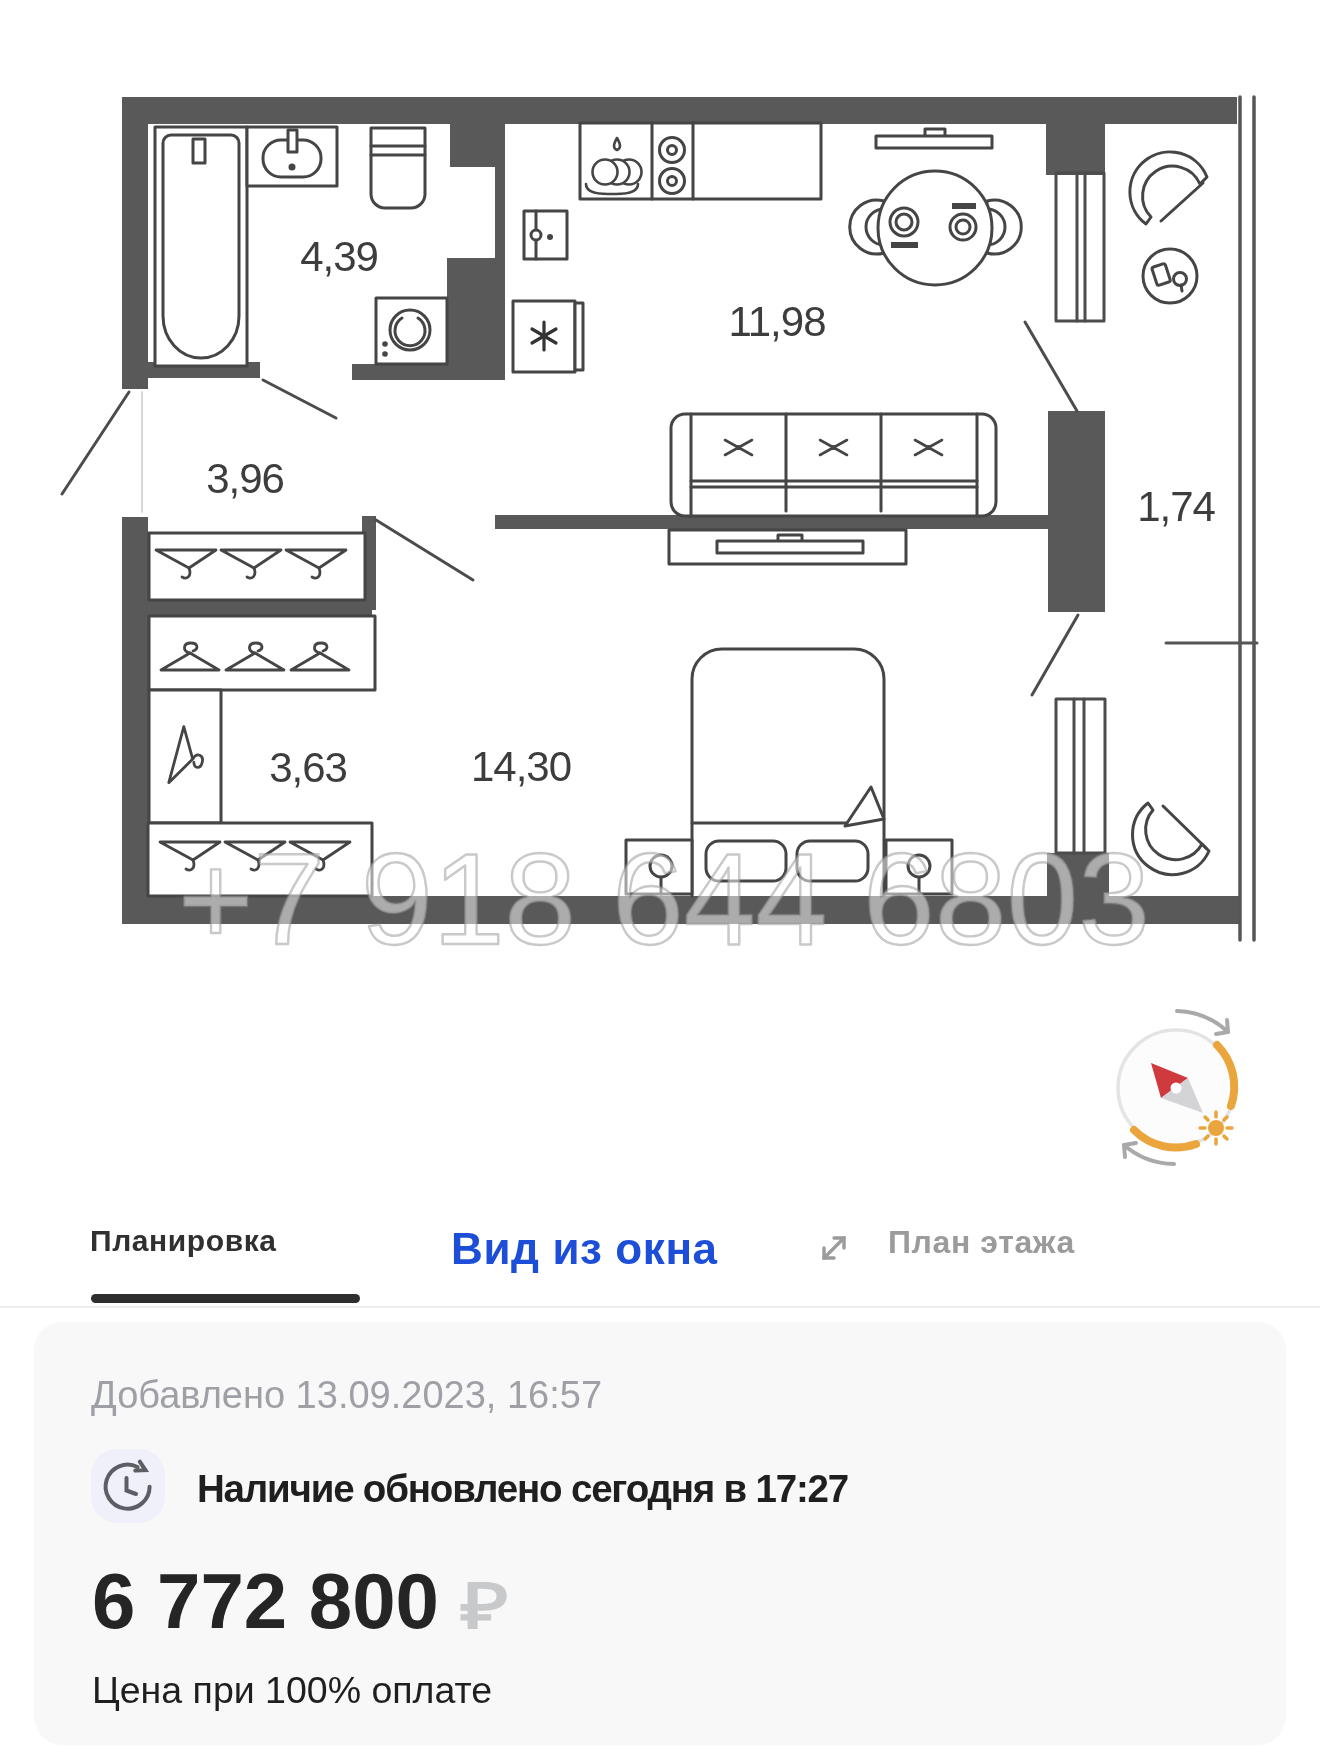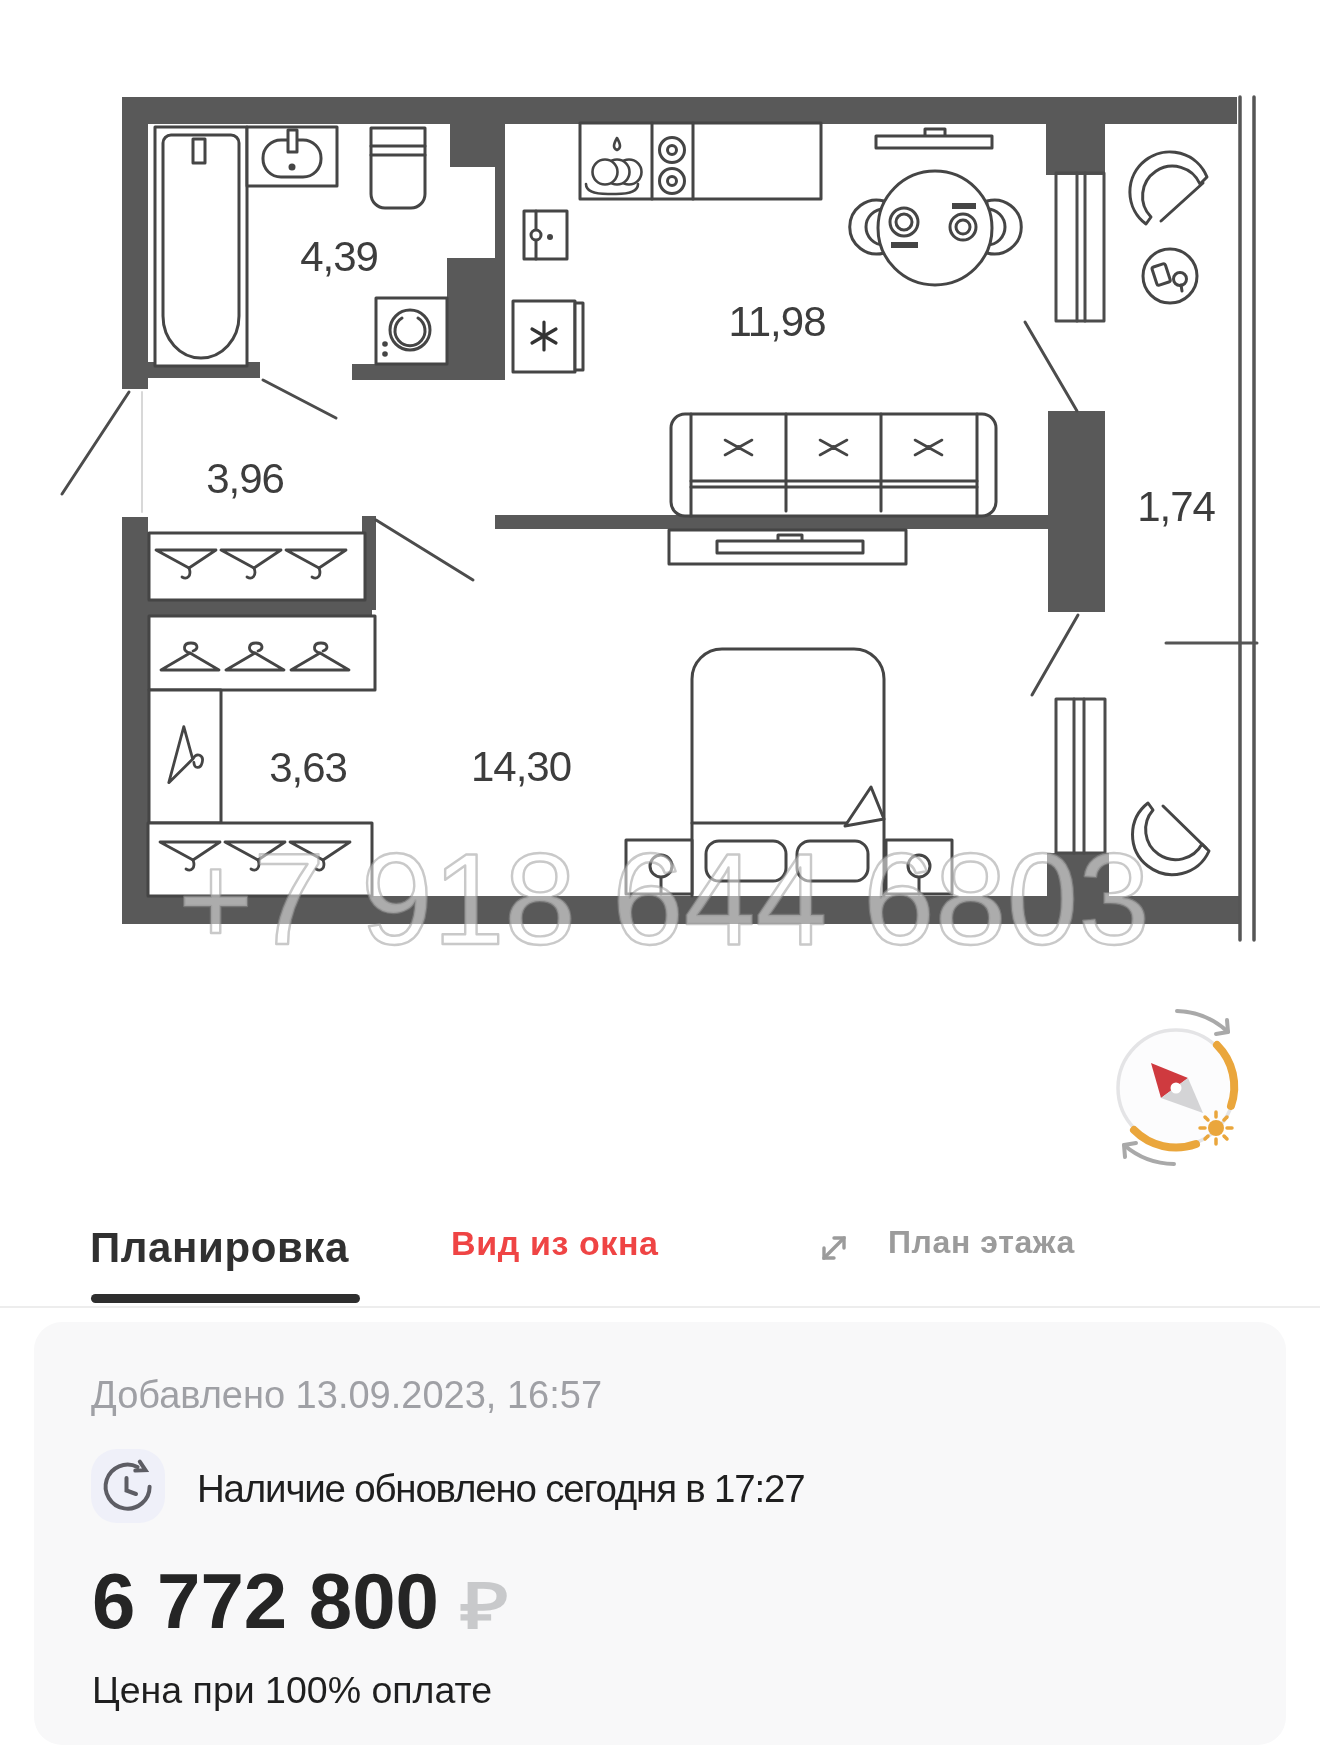--- a/index.html
+++ b/index.html
@@ -305,27 +305,27 @@
       <path d="M-30,-12 L30,-12 L3,6 Z"></path>
       <path d="M3,6 c3,8 -2,12 -7,9"></path>
     </g>
     <g id="hside">
       <path d="M0,-8 c-8,-2 -7,-10 1,-10 c7,0 8,6 2,8"></path>
       <path d="M0,-8 L-29,9 L29,9 Z"></path>
     </g>
   </defs>
 </svg>
 
-<div class="abs" style="left:90px;top:1224px;font-size:42px;font-weight:bold;color:#303030;letter-spacing:0.6px;">Планировка</div>
+<div class="abs" style="left:90px;top:1224px;font-size:30px;font-weight:bold;color:#303030;letter-spacing:0.6px;">Планировка</div>
 
 <div class="abs" style="left:91px;top:1294px;width:269px;height:9px;background:#2e2e2e;border-radius:5px;"></div>
 
 <div class="abs" style="left:0;top:1306px;width:1320px;height:2px;background:#ededed;"></div>
 
-<div class="abs" style="left:451px;top:1224px;font-size:34px;font-weight:bold;color:#ef4444;letter-spacing:0.6px;">Вид из окна</div>
+<div class="abs" style="left:451px;top:1224px;font-size:44px;font-weight:bold;color:#1d4ed8;letter-spacing:0.6px;">Вид из окна</div>
 
 <svg class="abs" style="left:812px;top:1226px" width="44" height="44" viewBox="0 0 44 44">
   <g stroke="#9b9b9b" stroke-width="3.4" fill="none" stroke-linecap="round">
     <path d="M12,32 L32,12"></path>
     <path d="M22,12 h10 v10"></path>
     <path d="M12,22 v10 h10"></path>
   </g>
 </svg>
 
 <div class="abs" style="left:888px;top:1224px;font-size:32px;font-weight:bold;color:#9b9b9b;letter-spacing:0.6px;">План этажа</div>
@@ -337,17 +337,17 @@
 <div class="abs" style="left:91px;top:1449px;width:74px;height:74px;background:#eff0f9;border-radius:26px;"></div>
 
 <svg class="abs" style="left:91px;top:1449px" width="74" height="74" viewBox="0 0 74 74">
   <g stroke="#5d5d64" stroke-width="4" fill="none" stroke-linecap="round">
     <path d="M58.6,37.7 A22,22 0 1 1 46.5,18"></path>
     <path d="M44.3,21.6 L54.5,21.2 L48.8,12.7"></path>
     <path d="M35.5,29 v12.5 l9.5,3.5"></path>
   </g>
 </svg>
 
-<div class="abs" style="left:197px;top:1467px;font-size:38.5px;font-weight:normal;color:#1f1f1f;letter-spacing:-1.2px;">Наличие обновлено сегодня в 17:27</div>
+<div class="abs" style="left:197px;top:1467px;font-size:38.5px;font-weight:bold;color:#1f1f1f;letter-spacing:-1.2px;">Наличие обновлено сегодня в 17:27</div>
 
 <div class="abs" style="left:92px;top:1556px;font-size:78px;font-weight:bold;color:#252525;">6 772 800 <span style="color:#c8c9cb;font-size:63px;display:inline-block;transform:scaleX(1.3);transform-origin:left;">₽</span></div>
 
 <div class="abs" style="left:92px;top:1669px;font-size:37.5px;font-weight:normal;color:#1f1f1f;">Цена при 100% оплате</div>
 
 </body></html>

